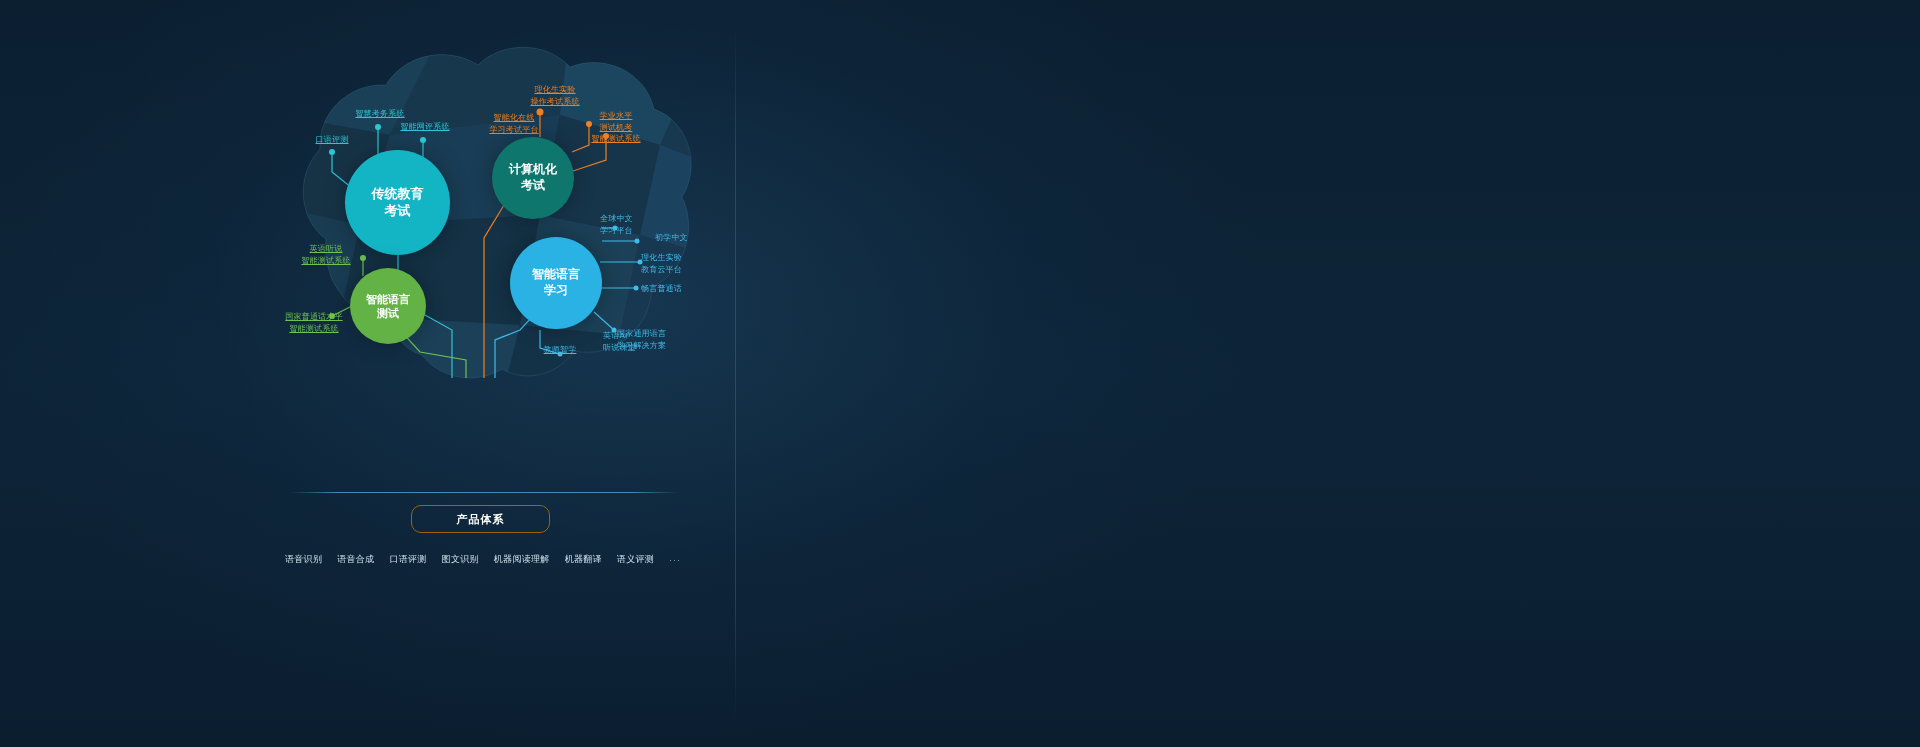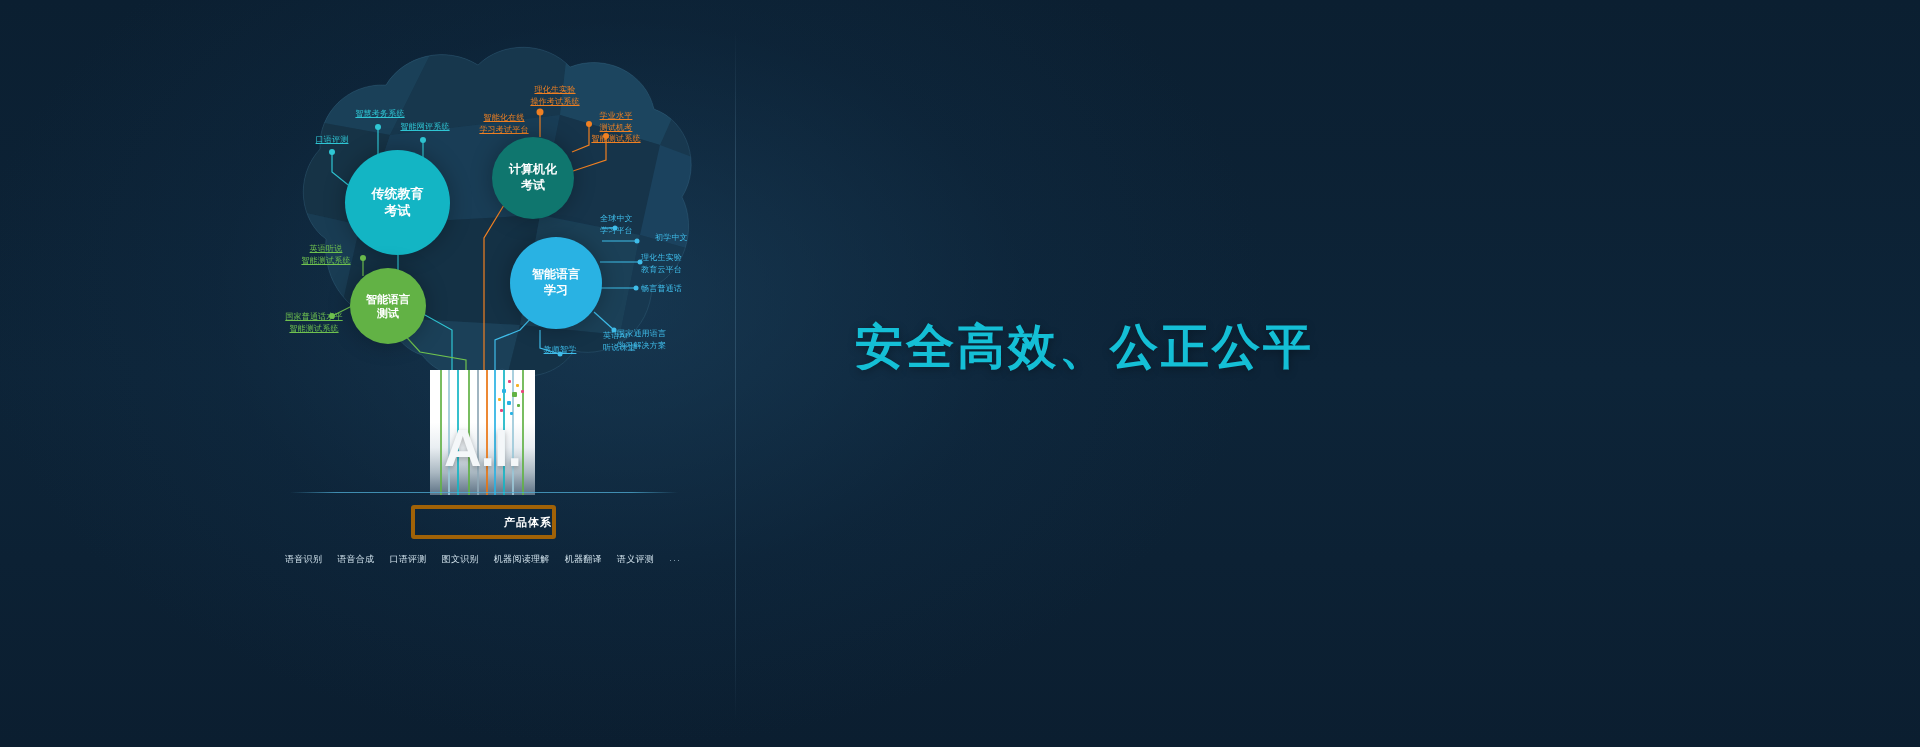--- a/index.html
+++ b/index.html
@@ -83,22 +83,22 @@
 
   
   .baseline{
     position:absolute;left:290px;top:492px;width:388px;height:1px;
     background:linear-gradient(90deg,rgba(60,150,190,0) 0%,rgba(80,175,215,.75) 12%,rgba(80,175,215,.75) 88%,rgba(60,150,190,0) 100%);
   }
 
   
   .product-box{
     position:absolute;left:411px;top:505px;width:137px;height:26px;
-    border:4px solid #a16207;border-radius:3px;
-    display:flex;align-items:center;justify-content:flex-end;
+    border:1px solid #a16207;border-radius:10px;
+    display:flex;align-items:center;justify-content:center;
     color:#ffffff;font-size:11px;font-weight:bold;letter-spacing:1px;
   }
 
   
   .keywords{
     position:absolute;left:285px;top:553px;width:400px;
     display:flex;align-items:center;gap:15px;
   }
   .keywords .kw{color:#cfe0ea;font-size:9px;letter-spacing:.3px;white-space:nowrap;}
   .keywords .kw.more{color:#8aa3b4;letter-spacing:1px;}
@@ -206,21 +206,21 @@
       <circle cx="560" cy="354" r="2.5" fill="#3fbdea"></circle>
       <circle cx="363" cy="258" r="3" fill="#6fc24f"></circle>
       <circle cx="332" cy="316" r="3" fill="#6fc24f"></circle>
     </g>
   </svg>
 
   <div class="leaf c-teal ta-c" style="left:345px;top:108px;width:70px;">智慧考务系统</div>
   <div class="leaf c-teal ta-c" style="left:390px;top:121px;width:70px;">智能网评系统</div>
   <div class="leaf c-teal ta-c" style="left:302px;top:134px;width:60px;">口语评测</div>
 
-  <div class="leaf c-orange ta-c" style="left:467px;top:112px;width:74px;">智能化在线
+  <div class="leaf c-orange ta-c" style="left:477px;top:112px;width:74px;">智能化在线
 学习考试平台</div>
   <div class="leaf c-orange ta-c" style="left:518px;top:84px;width:74px;">理化生实验
 操作考试系统</div>
   <div class="leaf c-orange ta-c" style="left:578px;top:110px;width:76px;">学业水平
 测试机考
 智能测试系统</div>
 
   <div class="leaf c-green ta-c" style="left:288px;top:243px;width:76px;">英语听说
 智能测试系统</div>
   <div class="leaf c-green ta-c" style="left:272px;top:311px;width:84px;">国家普通话水平
@@ -248,59 +248,32 @@
   </div>
   <div class="node node-language-learn">
     <span>智能语言
 学习</span>
   </div>
   <div class="node node-language-test">
     <span>智能语言
 测试</span>
   </div>
 
-  <div class="trunk">
-    <div class="sheet"></div>
-    <i class="streak" style="left:10px;background:#62b245;"></i>
-    <i class="streak" style="left:18px;background:#9bc8d8;"></i>
-    <i class="streak" style="left:27px;background:#13b5c4;"></i>
-    <i class="streak" style="left:38px;background:#62b245;"></i>
-    <i class="streak" style="left:47px;background:#8fa8b6;"></i>
-    <i class="streak" style="left:56px;background:#ea7410;"></i>
-    <i class="streak" style="left:64px;background:#29b2e3;"></i>
-    <i class="streak" style="left:73px;background:#13b5c4;"></i>
-    <i class="streak" style="left:82px;background:#9bc8d8;"></i>
-    <i class="streak" style="left:92px;background:#62b245;"></i>
-    <div class="sparkles">
-      <i style="left:18px;top:2px;width:3px;height:3px;background:#e8467c;"></i>
-      <i style="left:26px;top:6px;width:3px;height:3px;background:#f4b223;"></i>
-      <i style="left:12px;top:11px;width:4px;height:4px;background:#29b2e3;"></i>
-      <i style="left:22px;top:14px;width:5px;height:5px;background:#62b245;"></i>
-      <i style="left:31px;top:12px;width:3px;height:3px;background:#e8467c;"></i>
-      <i style="left:8px;top:20px;width:3px;height:3px;background:#f4b223;"></i>
-      <i style="left:17px;top:23px;width:4px;height:4px;background:#29b2e3;"></i>
-      <i style="left:27px;top:26px;width:3px;height:3px;background:#62b245;"></i>
-      <i style="left:10px;top:31px;width:3px;height:3px;background:#e8467c;"></i>
-      <i style="left:20px;top:34px;width:3px;height:3px;background:#29b2e3;"></i>
-    </div>
-    <div class="ai-text">A.I.</div>
-  </div>
 
   <div class="baseline"></div>
 
   <div class="product-box">
     <span>产品体系</span>
   </div>
 
   <div class="keywords">
     <span class="kw">语音识别</span>
     <span class="kw">语音合成</span>
     <span class="kw">口语评测</span>
     <span class="kw">图文识别</span>
     <span class="kw">机器阅读理解</span>
     <span class="kw">机器翻译</span>
     <span class="kw">语义评测</span>
     <span class="kw more">···</span>
   </div>
 
-  <div class="subheadline">安全高效、公正公平</div>
 
 </div>
 
 </body></html>

